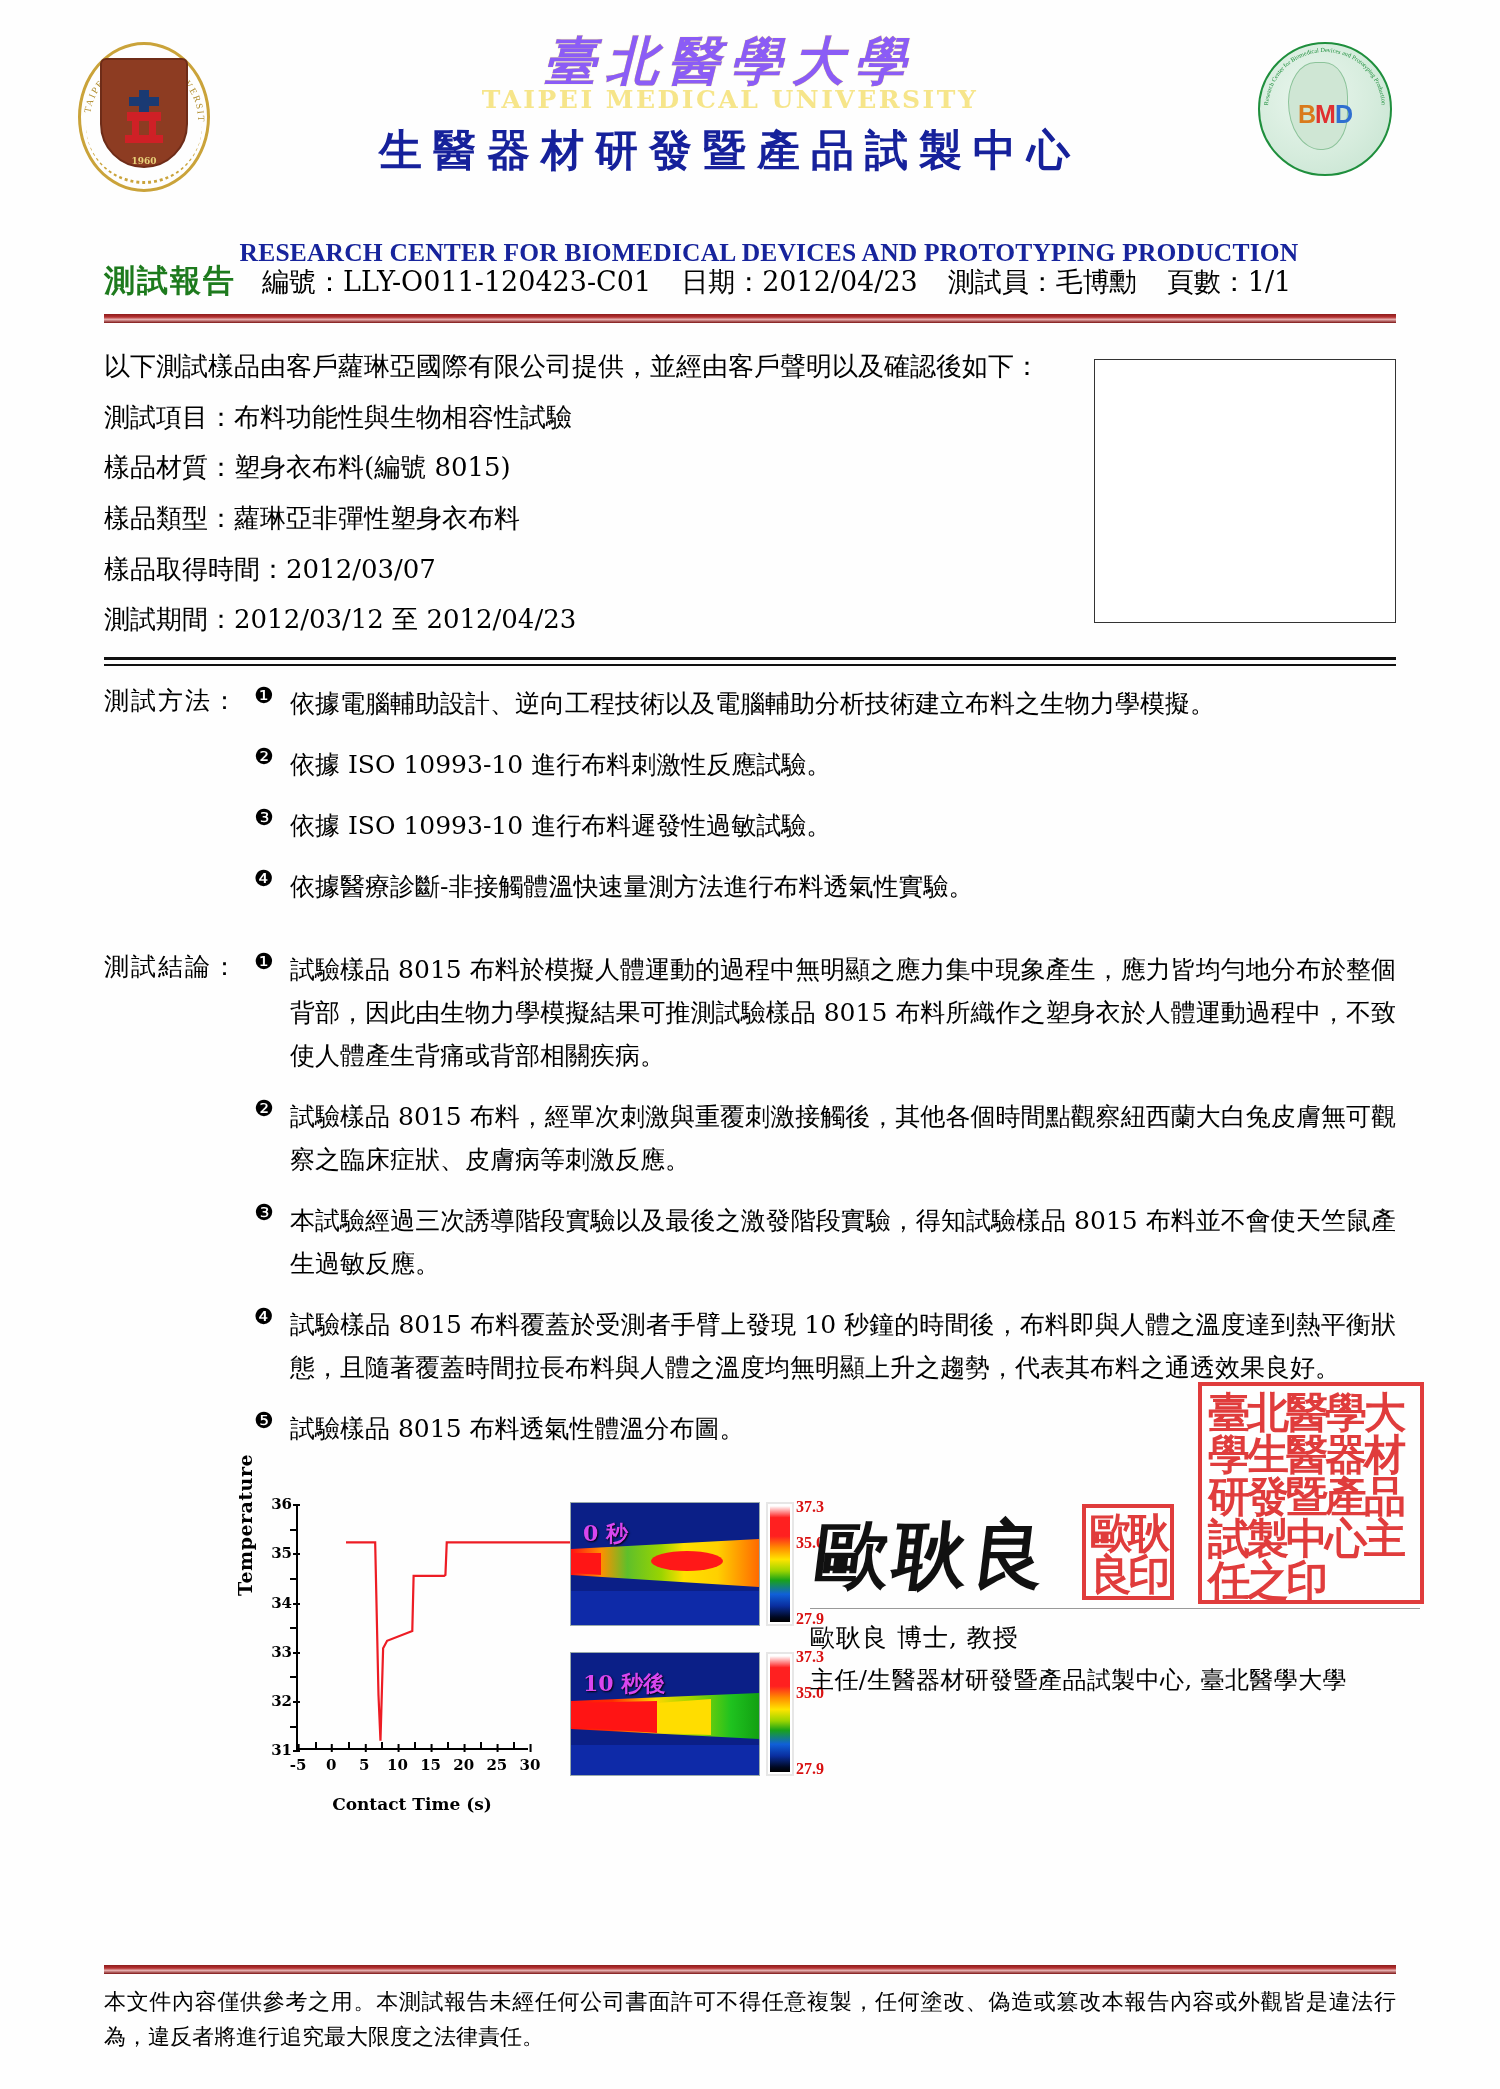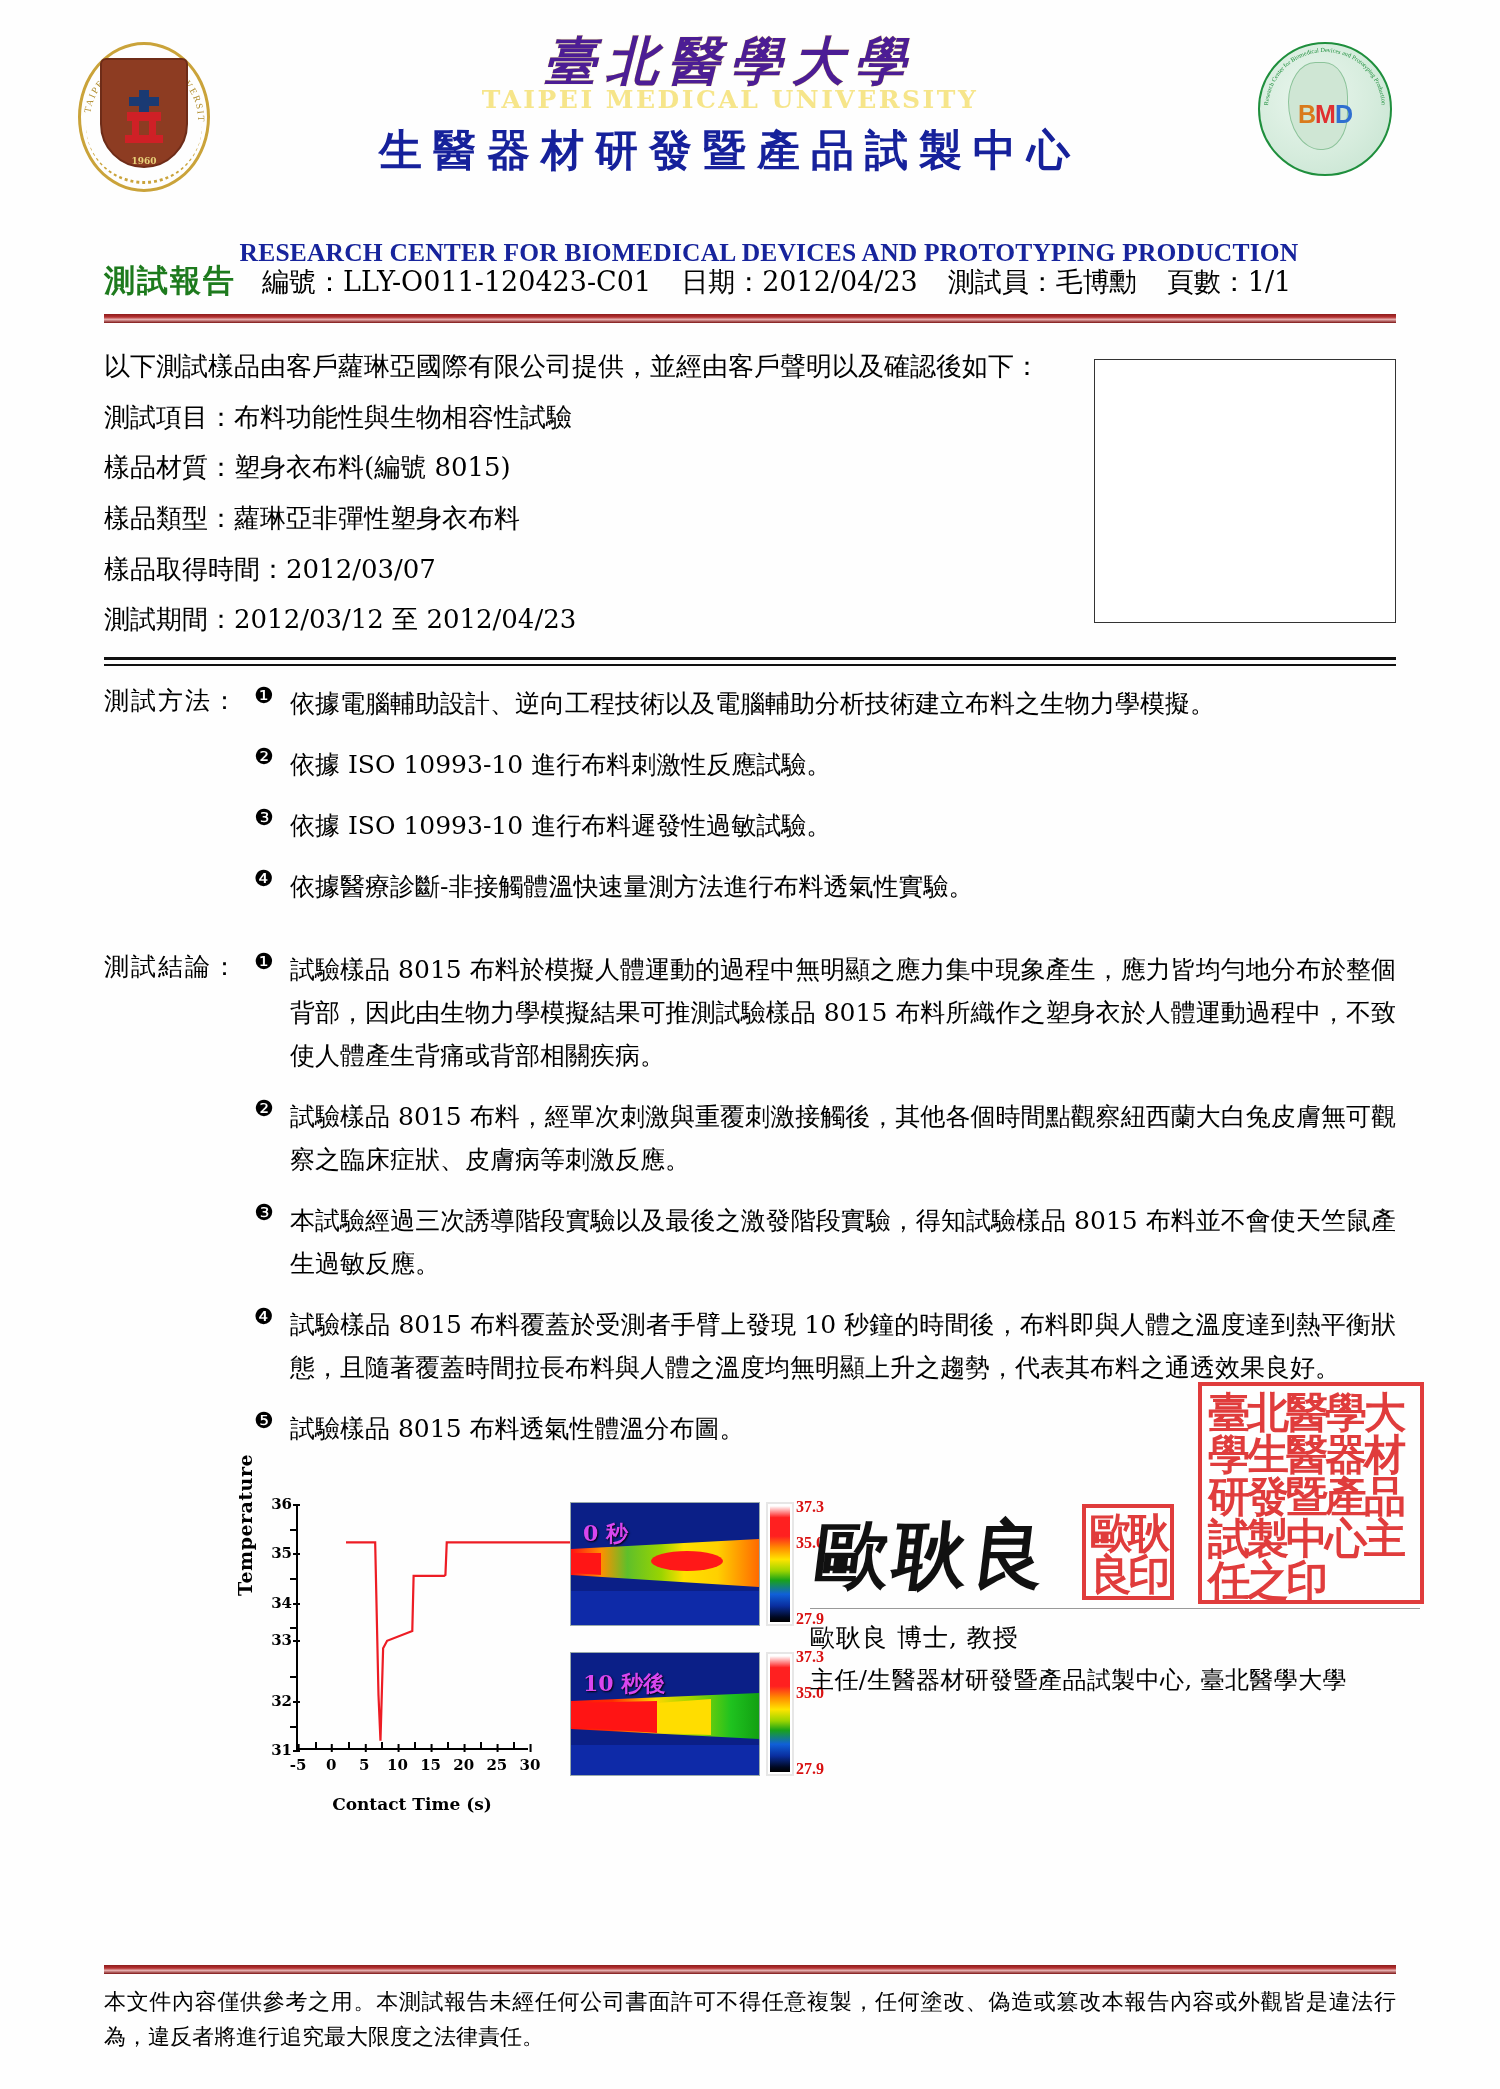--- a/index.html
+++ b/index.html
@@ -88,21 +88,21 @@
     position: absolute;
     left: 240px;
     top: 34px;
     width: 980px;
     text-align: center;
   }
   .tmu-cn {
     font-family: "DejaVu Serif", serif;
     font-size: 52px;
     font-weight: bold;
-    color: #4c1d95;
+    color: #8b5cf6;
     letter-spacing: 10px;
     line-height: 1.05;
     font-style: italic;
     text-shadow: 0 0 1px #e8d24a;
   }
   .tmu-en {
     font-family: "DejaVu Serif", "Liberation Serif", serif;
     font-size: 25px;
     font-weight: bold;
     color: #f6e58a;
@@ -602,21 +602,21 @@
     <div class="chart">
       <div class="chart-ylabel">Temperature</div>
       <div class="chart-plot" id="chart-plot">
         <svg class="chart-line" id="chart-svg" width="232" height="246" viewBox="0 0 232 246">
             <polyline points="0.00,34.44 19.89,34.44 29.17,34.44 32.48,186.96 34.47,232.72 37.12,140.22 41.10,132.84 66.29,123.00 67.61,67.90 98.10,67.90 99.43,66.91 100.75,34.44 232.00,34.44" fill="none" stroke="#ed1c24" stroke-width="2.2"></polyline>
           </svg>
       <div class="ytick" style="top: 246px;">31</div>
           <div class="ytick-minor" style="top: 221.4px;"></div>
           <div class="ytick" style="top: 196.8px;">32</div>
           <div class="ytick-minor" style="top: 172.2px;"></div>
-          <div class="ytick" style="top: 136px;">33</div>
+          <div class="ytick" style="top: 148px;">33</div>
           <div class="ytick-minor" style="top: 123px;"></div>
           <div class="ytick" style="top: 98.4px;">34</div>
           <div class="ytick-minor" style="top: 73.8px;"></div>
           <div class="ytick" style="top: 49.2px;">35</div>
           <div class="ytick-minor" style="top: 24.6px;"></div>
           <div class="ytick" style="top: 0px;">36</div>
           <div class="xtick" style="left: 0px;">-5</div>
           <div class="xtick-minor" style="left: 16.5714px;"></div>
           <div class="xtick" style="left: 33.1429px;">0</div>
           <div class="xtick-minor" style="left: 49.7143px;"></div>

